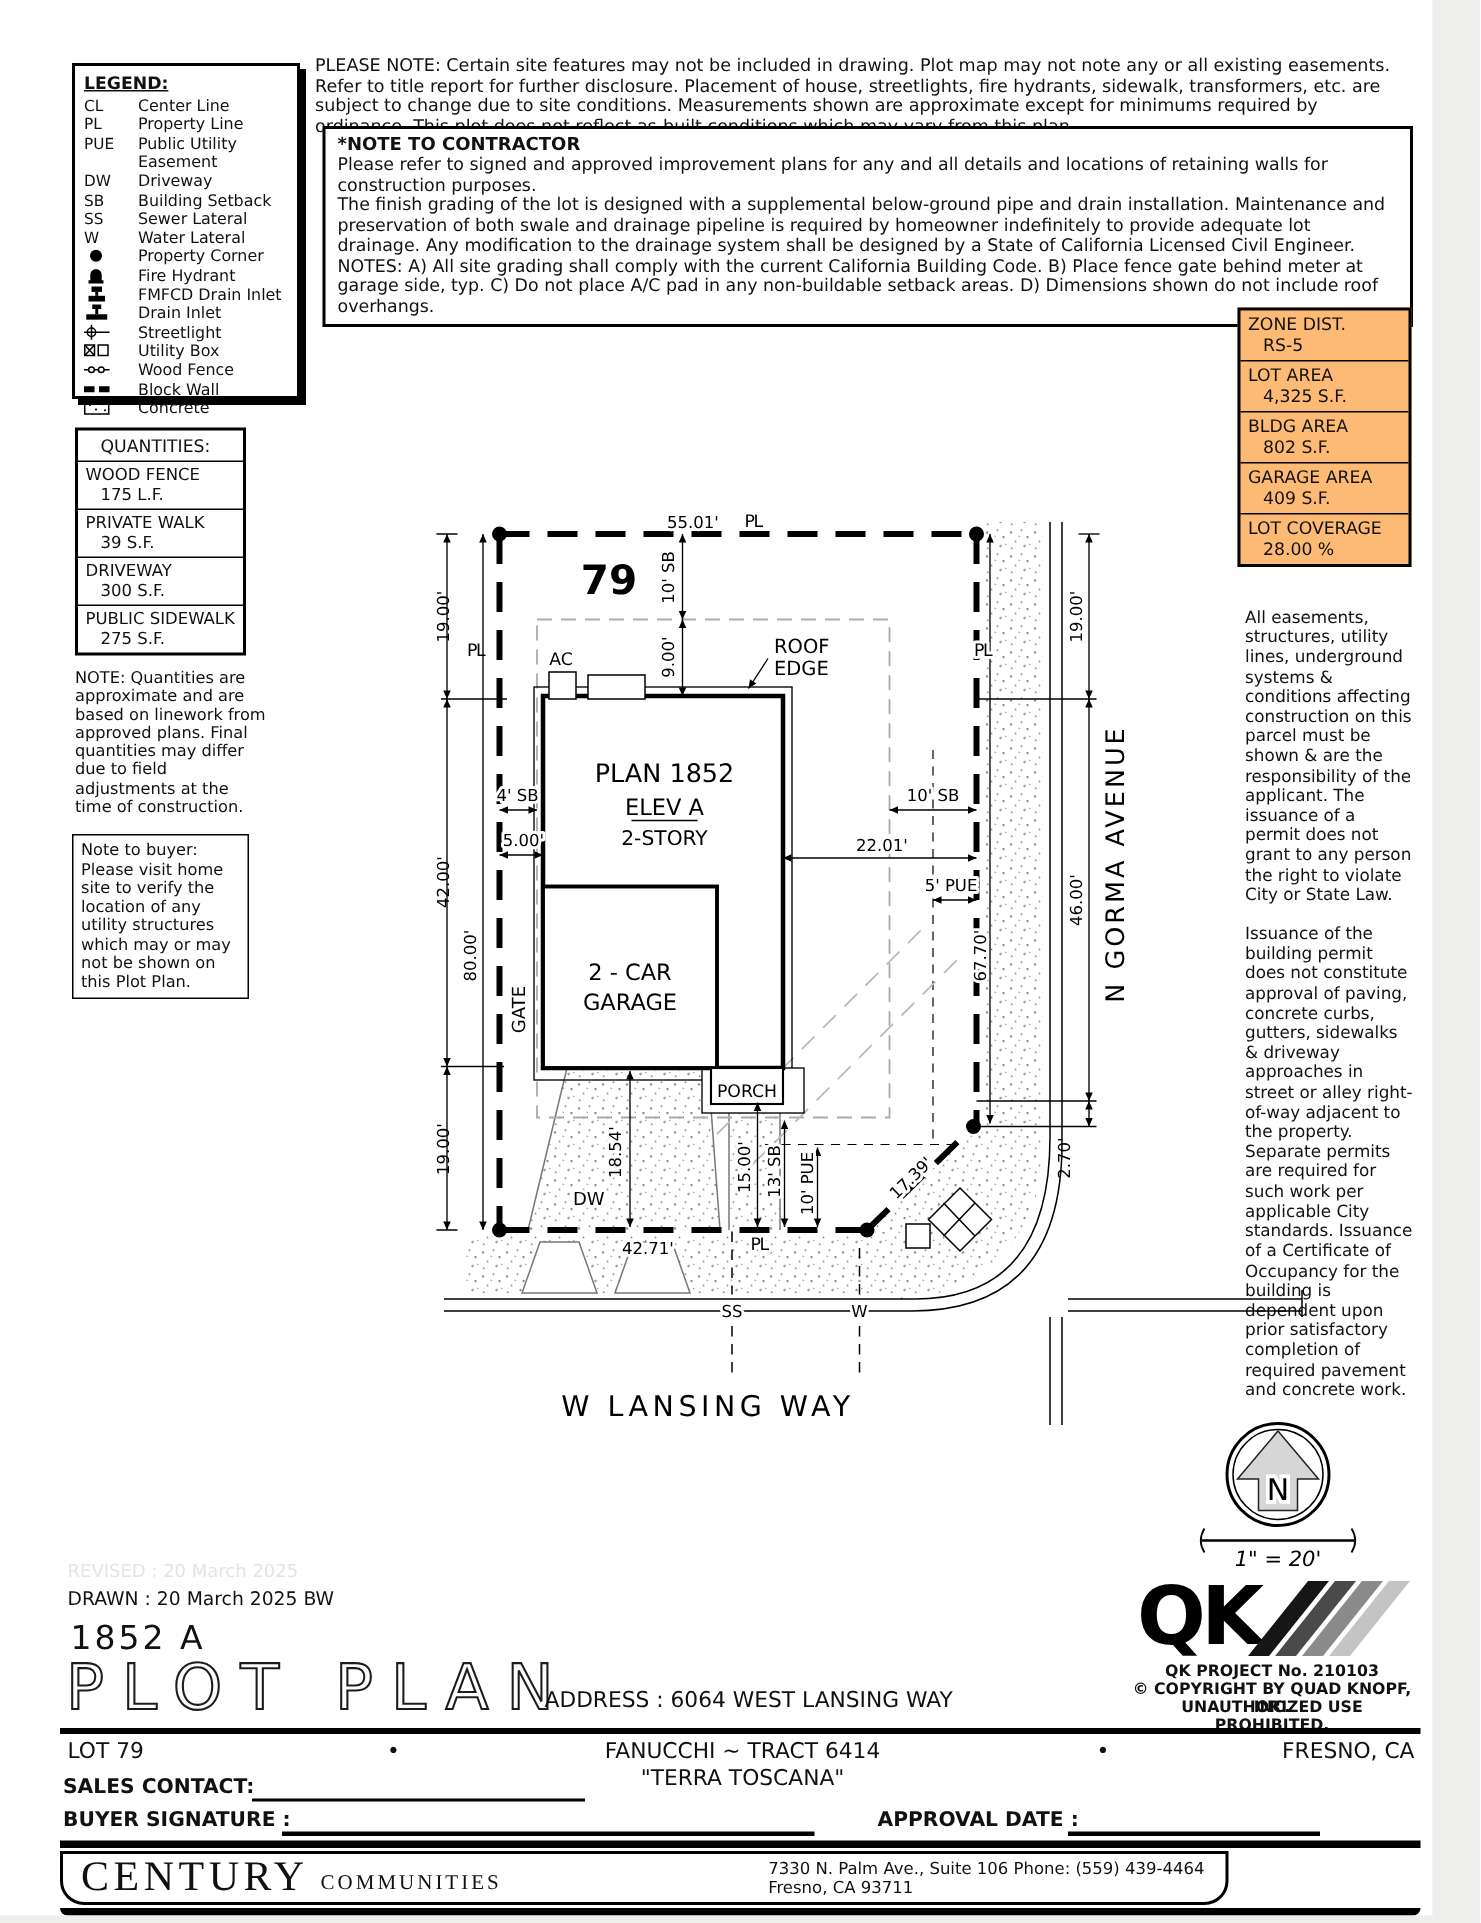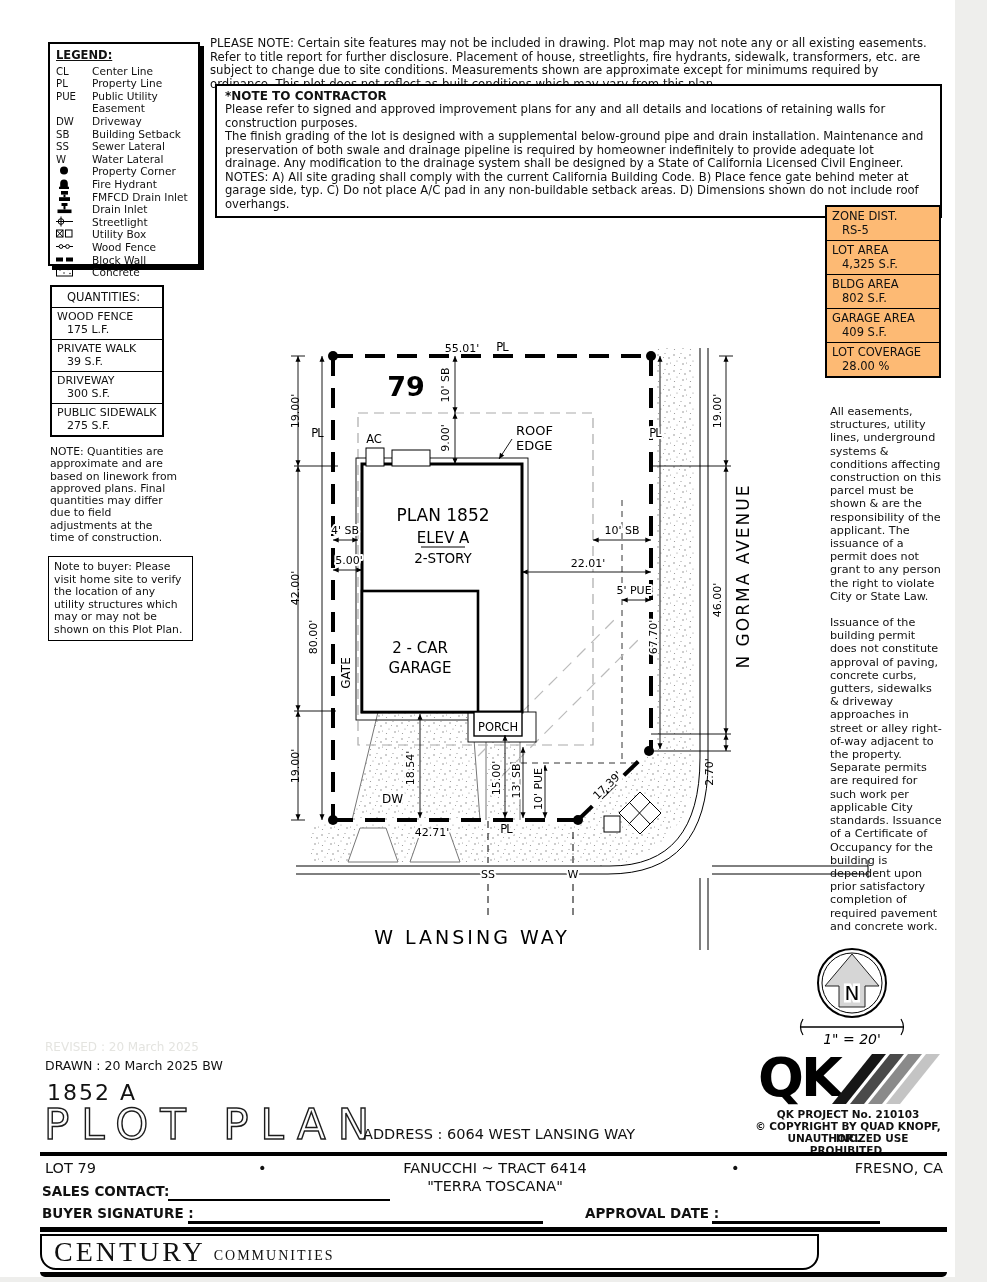--- a/index.html
+++ b/index.html
@@ -26,21 +26,21 @@
   .zone-cell .l{font-size:11.5px;}
   .zone-cell .v{font-size:11.5px;padding-left:10px;}
   
   .qty-table{left:50px;top:285px;width:110px;border:2px solid #000;background:#fff;}
   .qty-title{padding:3px 15px;font-size:11.5px;border-bottom:1.5px solid #000;}
   .qty-cell{border-top:1.5px solid #000;padding:2px 4px 3px 5px;}
   .qty-cell:nth-child(2){border-top:none;}
   .qty-cell .l{font-size:11px;}
   .qty-cell .v{font-size:11px;padding-left:10px;}
   .qty-note{left:50px;top:446px;width:128px;font-size:10.8px;line-height:12.3px;}
-  .buyer-box{left:48px;top:556px;width:145px;border:1.5px solid #000;padding:4px 5px;
+  .buyer-box{left:48px;top:556px;width:118px;border:1.5px solid #000;padding:4px 5px;
              font-size:10.8px;line-height:12.5px;box-sizing:border-box;}
   
   .city-notes{left:830px;top:405px;width:113px;font-size:11.2px;line-height:13.2px;}
   .city-notes p{margin:0 0 13px 0;}
   
   .revised{left:45px;top:1040px;font-size:12px;color:#e4e4e0;}
   .drawn{left:45px;top:1058px;font-size:12.5px;}
   .planno{left:47px;top:1080px;font-size:22px;letter-spacing:2px;}
   .bigtitle{left:44px;top:1100px;font-size:42px;letter-spacing:12px;color:#fdfdfd;
             -webkit-text-stroke:1.4px #1c1c1c;}
@@ -449,18 +449,22 @@
   <div class="abs handline" style="left:188px;top:1221px;width:355px;height:2.5px"></div>
   <div class="abs" style="left:585px;top:1205px;font-size:13.5px;font-weight:bold">APPROVAL DATE :</div>
   <div class="abs handline" style="left:712px;top:1221px;width:168px;height:2.5px"></div>
 
   <div class="abs rule" style="left:40px;top:1227px;width:907px;height:5px"></div>
 
   <div class="abs bar">
     <span class="century" style="font-size:28px;letter-spacing:3px;margin-left:12px">CENTURY</span>
     <span class="century" style="font-size:14px;letter-spacing:2px;margin-left:8px;margin-top:8px">COMMUNITIES</span>
     <span style="flex:1"></span>
+    <span style="margin-right:14px;text-align:left;font-size:11px;line-height:13px">
+      <span style="display:block">7330 N. Palm Ave., Suite 106    Phone:  (559) 439-4464</span>
+      <span style="display:block">Fresno, CA  93711</span>
+    </span>
   </div>
   <div class="abs rule" style="left:40px;top:1272px;width:907px;height:5px;border-radius:0 0 6px 6px"></div>
 
   <div class="abs edge" style="left:955px;top:0;width:32px;height:1282px"></div>
   <div class="abs edge" style="left:0;top:1277px;width:987px;height:5px"></div>
 </div>
 
 </body></html>

